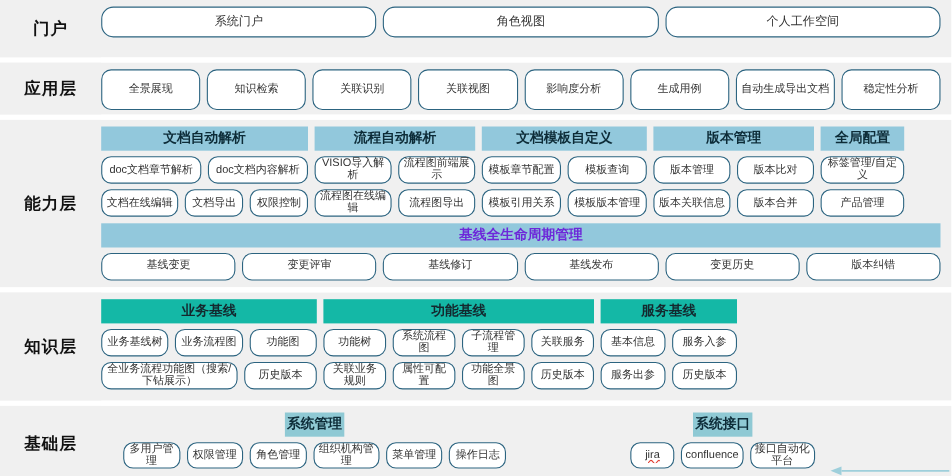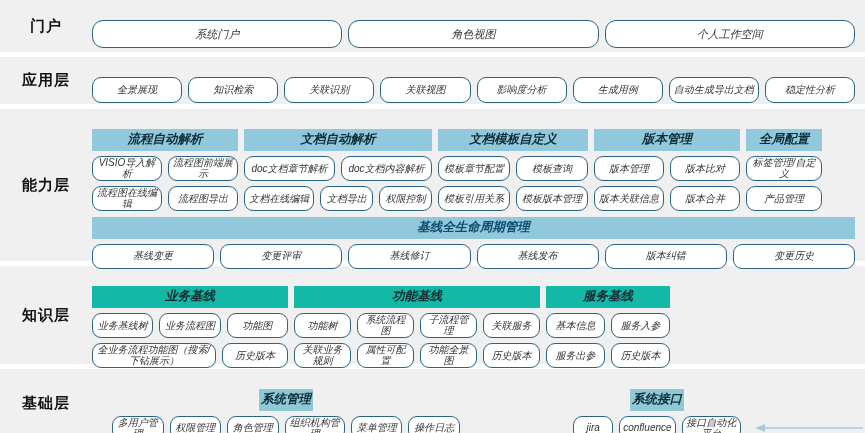--- a/index.html
+++ b/index.html
@@ -18,21 +18,21 @@
     box-sizing:border-box;
   }
   .layer:last-of-type{margin-bottom:0;}
 
   .layer-label{
     width:92px;flex:0 0 92px;
     display:flex;align-items:center;justify-content:center;
     font-size:15px;font-weight:bold;letter-spacing:1px;
     color:#111;background:#f0f0f0;
   }
-  .layer-body{flex:1 1 auto;padding:20px 10px 6px 0;box-sizing:border-box;font-style:italic;}
+  .layer-body{flex:1 1 auto;padding:6px 10px 6px 0;box-sizing:border-box;}
 
   
   .pill{
     border:1.5px solid #2c6480;
     border-radius:9px;
     background:#ffffff;
     color:#333;
     font-size:10px;
     line-height:1.12;
     display:flex;align-items:center;justify-content:center;
@@ -43,39 +43,39 @@
   }
   .pill.big{font-size:11px;min-height:27px;border-radius:11px;}
 
   .row{display:flex;gap:6px;}
   .row + .row{margin-top:5px;}
 
   
   .portal-row .pill{flex:1 1 0;height:28px;}
 
   
-  .app-row .pill{flex:1 1 0;height:26px;}
+  .app-row .pill{flex:1 1 0;height:37px;}
 
   
   .cap-groups{display:flex;gap:6px;align-items:flex-start;}
   .cap-col{display:flex;flex-direction:column;}
   .grp-head{
     background:#92c8dc;
     color:#0d2c38;
     font-size:12.5px;font-weight:bold;
     text-align:center;
     padding:4px 2px 4px 2px;
     margin-bottom:5px;
     line-height:1.1;
   }
   .grp-head.muted{background:#14b8a6;color:#14282e;}
   .cap-col .row .pill{flex:1 1 0;height:25px;}
 
   .wide-head{
-    background:#92c8dc;color:#0c4a6e;
+    background:#92c8dc;color:#6d28d9;
     font-size:12.5px;font-weight:bold;text-align:center;
     padding:4px 2px;margin:6px 0 5px 0;line-height:1.1;
   }
   .wide-row{display:flex;gap:6px;}
   .wide-row .pill{flex:1 1 0;height:25px;}
 
   
   .kn-groups{display:flex;gap:6px;align-items:flex-start;}
 
   
@@ -132,42 +132,42 @@
       </div>
     </div>
   </div>
 
   <div class="layer" style="height:152px;">
     <div class="layer-label">能力层</div>
     <div class="layer-body">
 
       <div class="cap-groups">
 
-        <div class="cap-col" style="flex:0 0 146px;">
-          <div class="grp-head">流程自动解析</div>
-          <div class="row">
-            <div class="pill">VISIO导入解析</div>
-            <div class="pill">流程图前端展示</div>
-          </div>
-          <div class="row">
-            <div class="pill">流程图在线编辑</div>
-            <div class="pill">流程图导出</div>
-          </div>
-        </div>
-
         <div class="cap-col" style="flex:0 0 188px;">
           <div class="grp-head">文档自动解析</div>
           <div class="row">
             <div class="pill">doc文档章节解析</div>
             <div class="pill">doc文档内容解析</div>
           </div>
           <div class="row">
             <div class="pill" style="flex:1.25 1 0;">文档在线编辑</div>
             <div class="pill" style="flex:0.9 1 0;">文档导出</div>
             <div class="pill" style="flex:0.9 1 0;">权限控制</div>
+          </div>
+        </div>
+
+        <div class="cap-col" style="flex:0 0 146px;">
+          <div class="grp-head">流程自动解析</div>
+          <div class="row">
+            <div class="pill">VISIO导入解析</div>
+            <div class="pill">流程图前端展示</div>
+          </div>
+          <div class="row">
+            <div class="pill">流程图在线编辑</div>
+            <div class="pill">流程图导出</div>
           </div>
         </div>
 
         <div class="cap-col" style="flex:0 0 150px;">
           <div class="grp-head">文档模板自定义</div>
           <div class="row">
             <div class="pill">模板章节配置</div>
             <div class="pill">模板查询</div>
           </div>
           <div class="row">
@@ -199,22 +199,22 @@
         </div>
 
       </div>
 
       <div class="wide-head">基线全生命周期管理</div>
       <div class="wide-row">
         <div class="pill">基线变更</div>
         <div class="pill">变更评审</div>
         <div class="pill">基线修订</div>
         <div class="pill">基线发布</div>
+        <div class="pill">变更历史</div>
         <div class="pill">版本纠错</div>
-        <div class="pill">变更历史</div>
       </div>
 
     </div>
   </div>
 
   <div class="layer" style="height:98px;">
     <div class="layer-label">知识层</div>
     <div class="layer-body">
       <div class="kn-groups">
 

